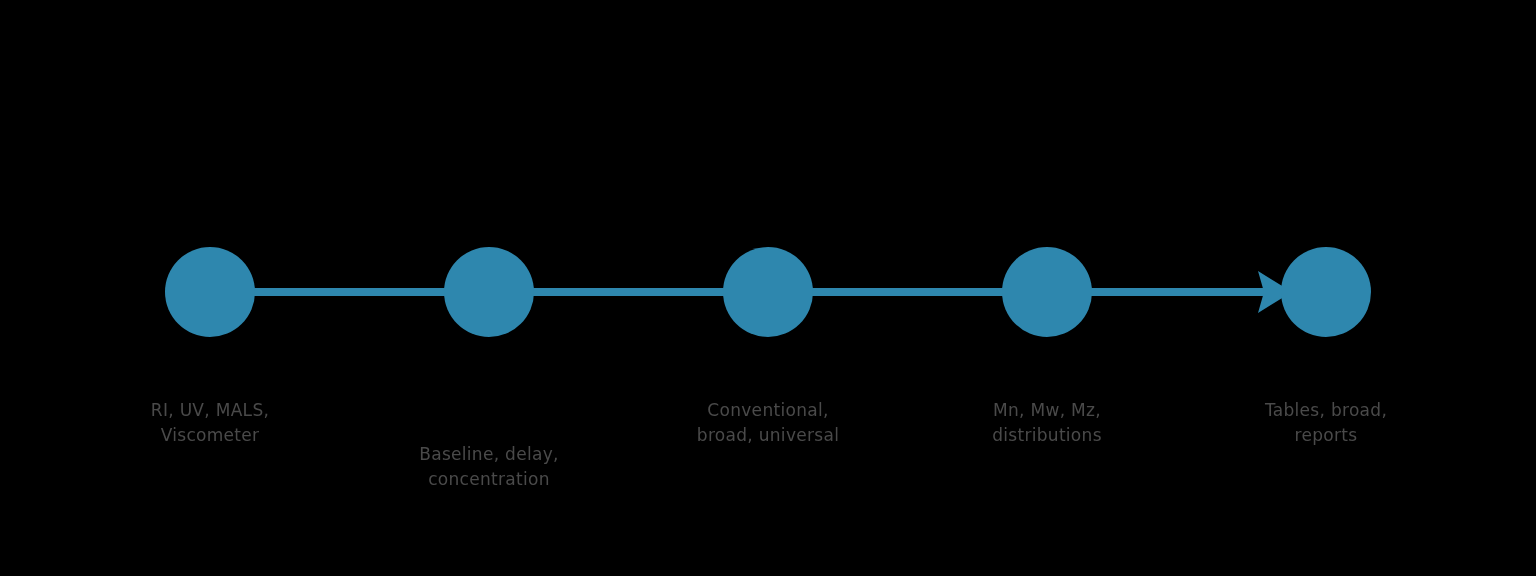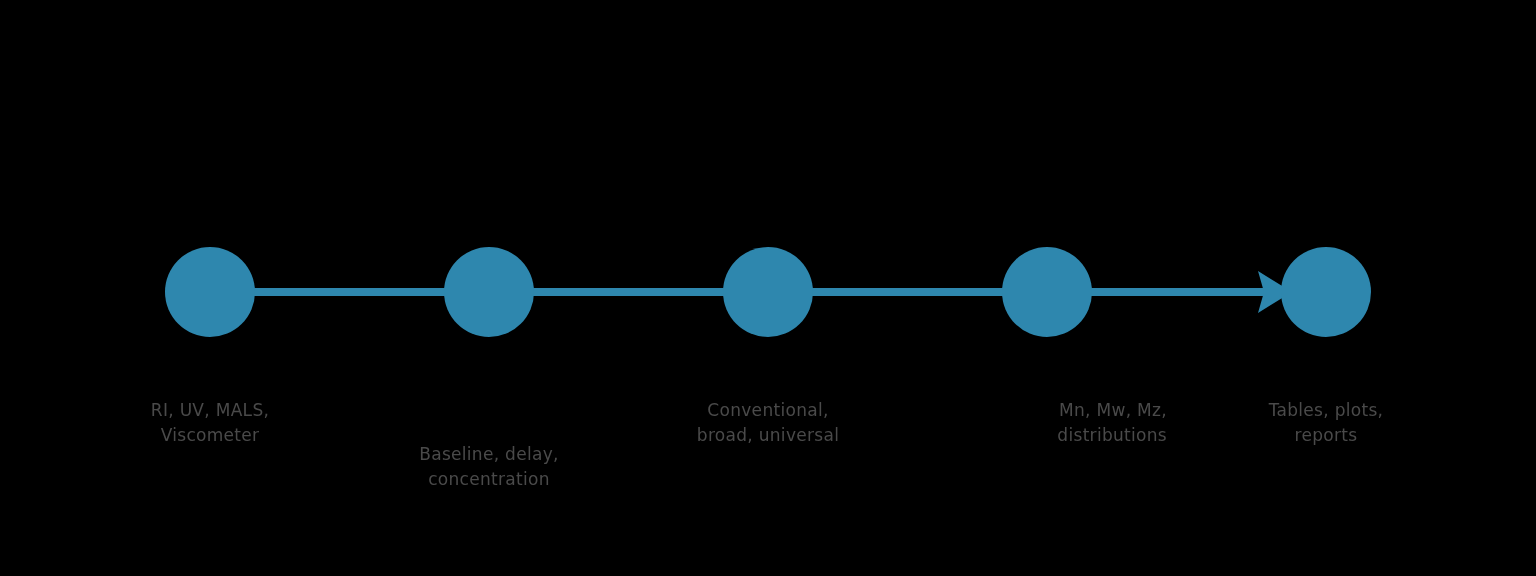--- a/index.html
+++ b/index.html
@@ -66,19 +66,19 @@
 
   <div class="node-label" style="left:90px; top:398px;">RI, UV, MALS,
 Viscometer</div>
 
   <div class="node-label" style="left:369px; top:398px;margin-top:44px;">Baseline, delay,
 concentration</div>
 
   <div class="node-label" style="left:648px; top:398px;text-align:center;">Conventional,
 broad, universal</div>
 
-  <div class="node-label" style="left:927px; top:398px;text-align:right;">Mn, Mw, Mz,
+  <div class="node-label" style="left:927px; top:398px;">Mn, Mw, Mz,
 distributions</div>
 
-  <div class="node-label" style="left:1206px; top:398px;">Tables, plots,
+  <div class="node-label" style="left:1206px; top:398px;">Tables, broad,
 reports</div>
 
 </div>
 
 </body></html>

